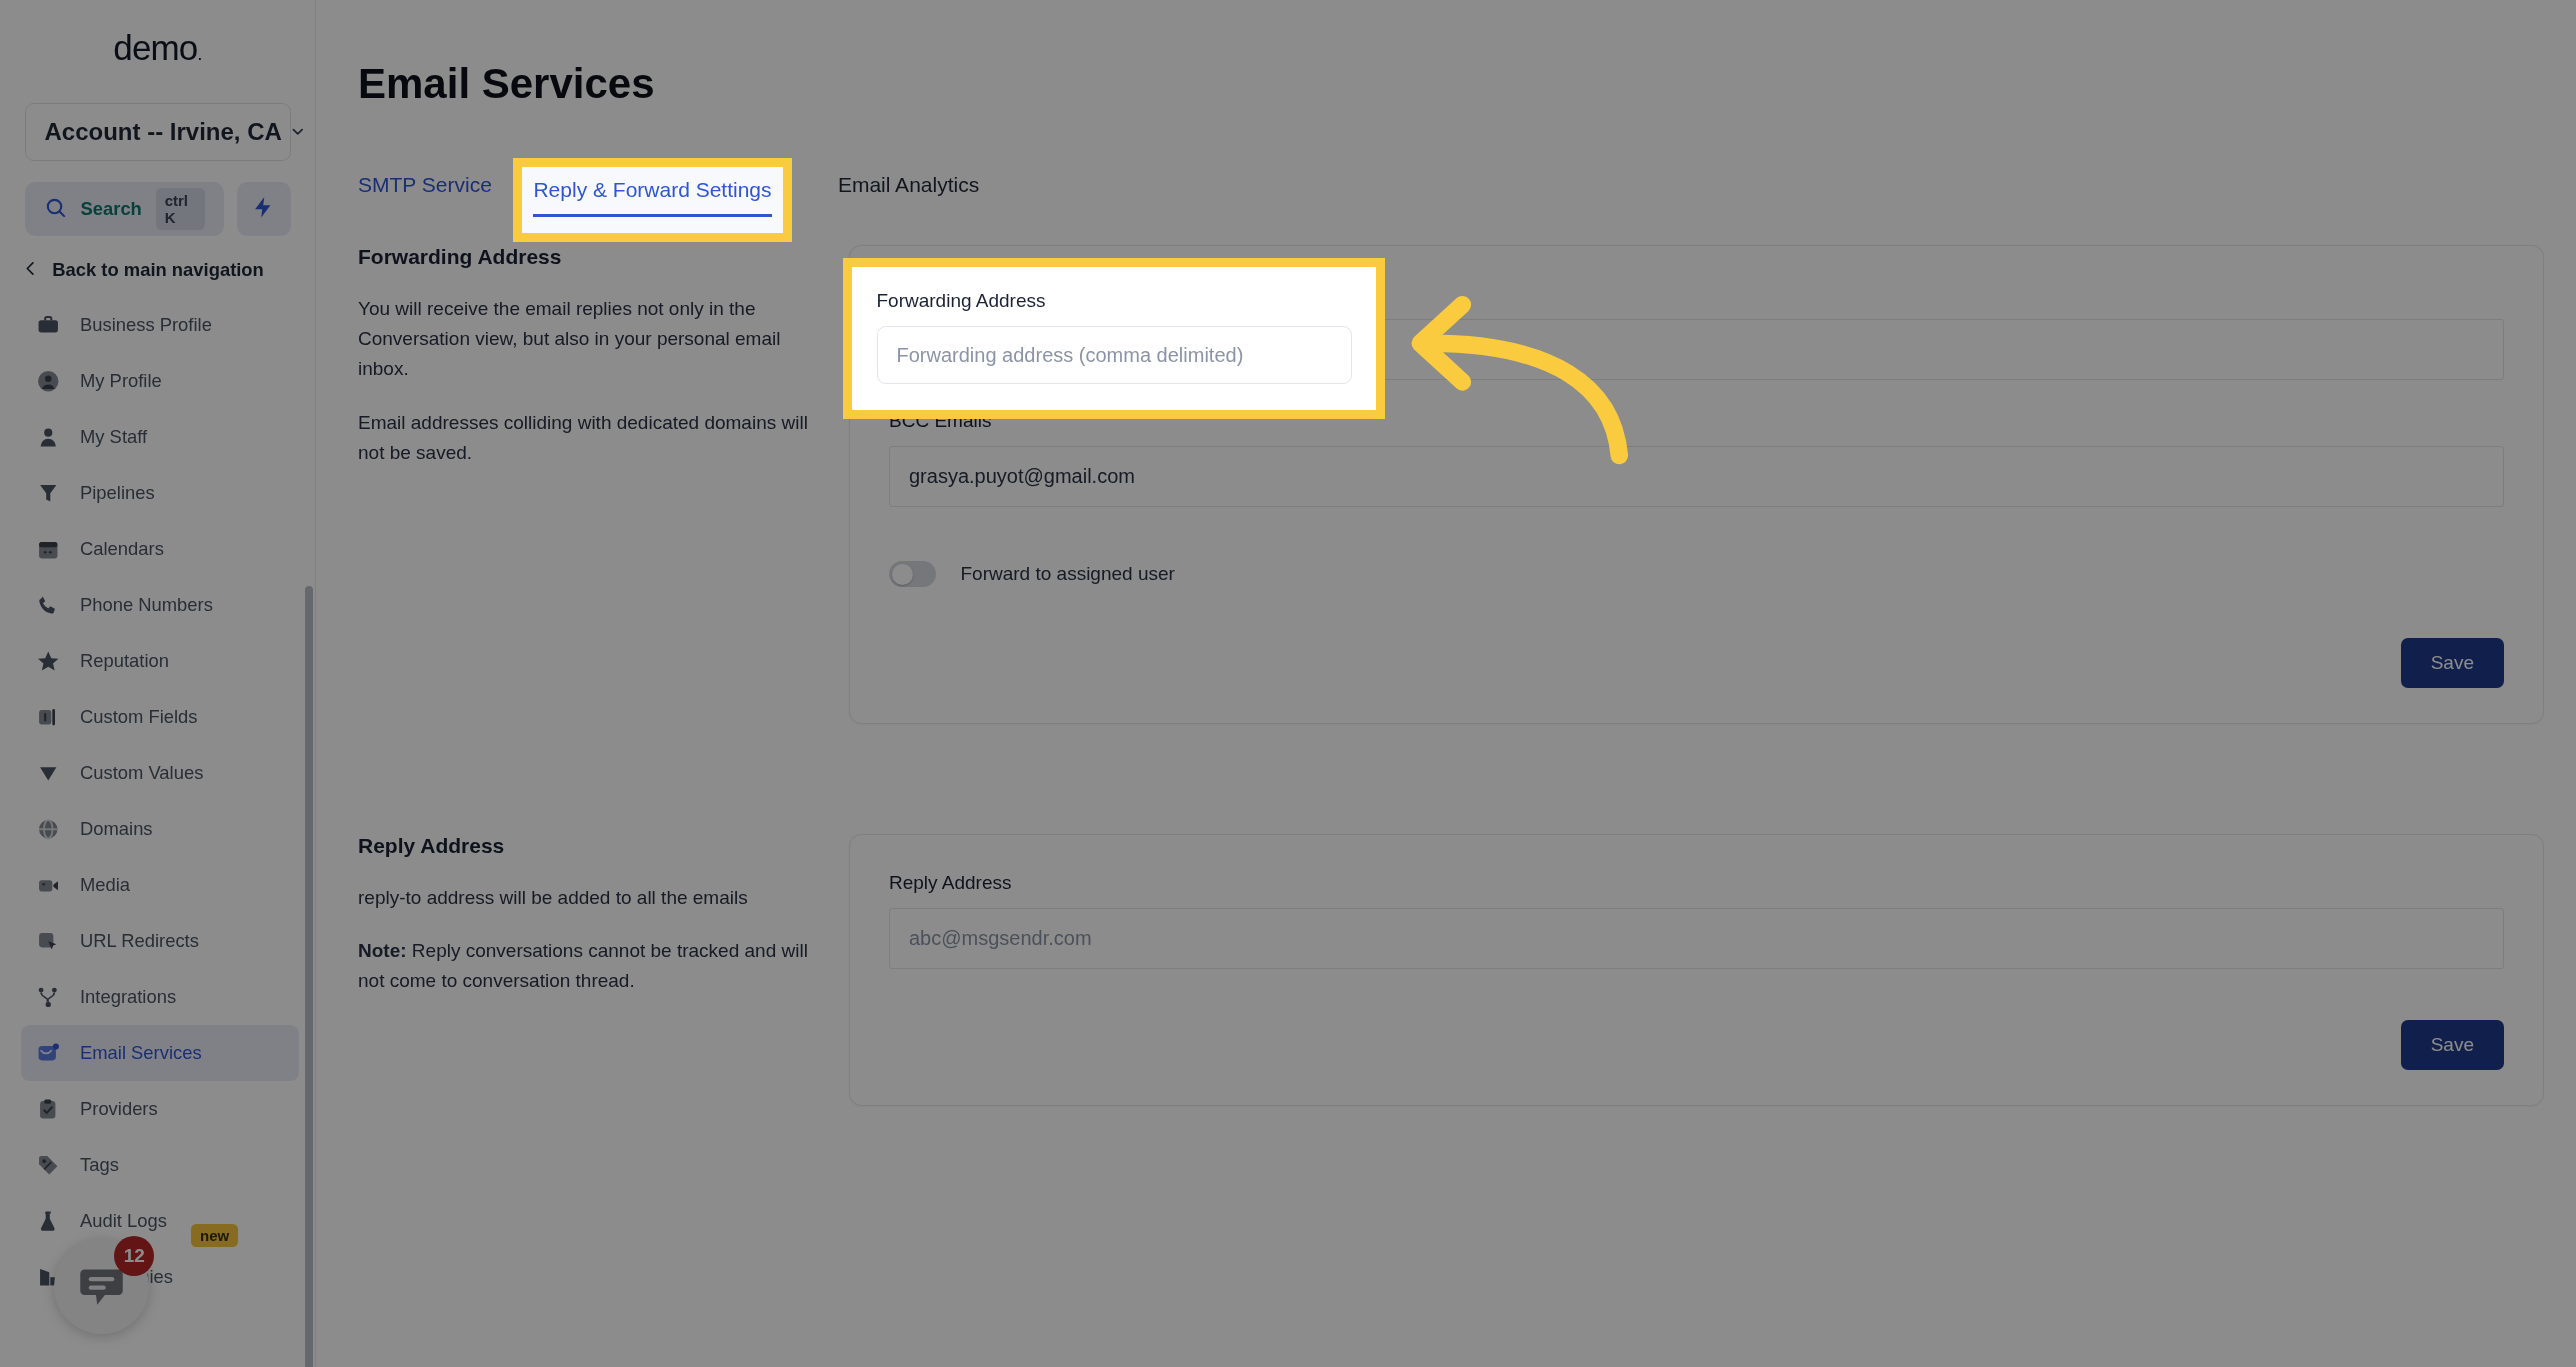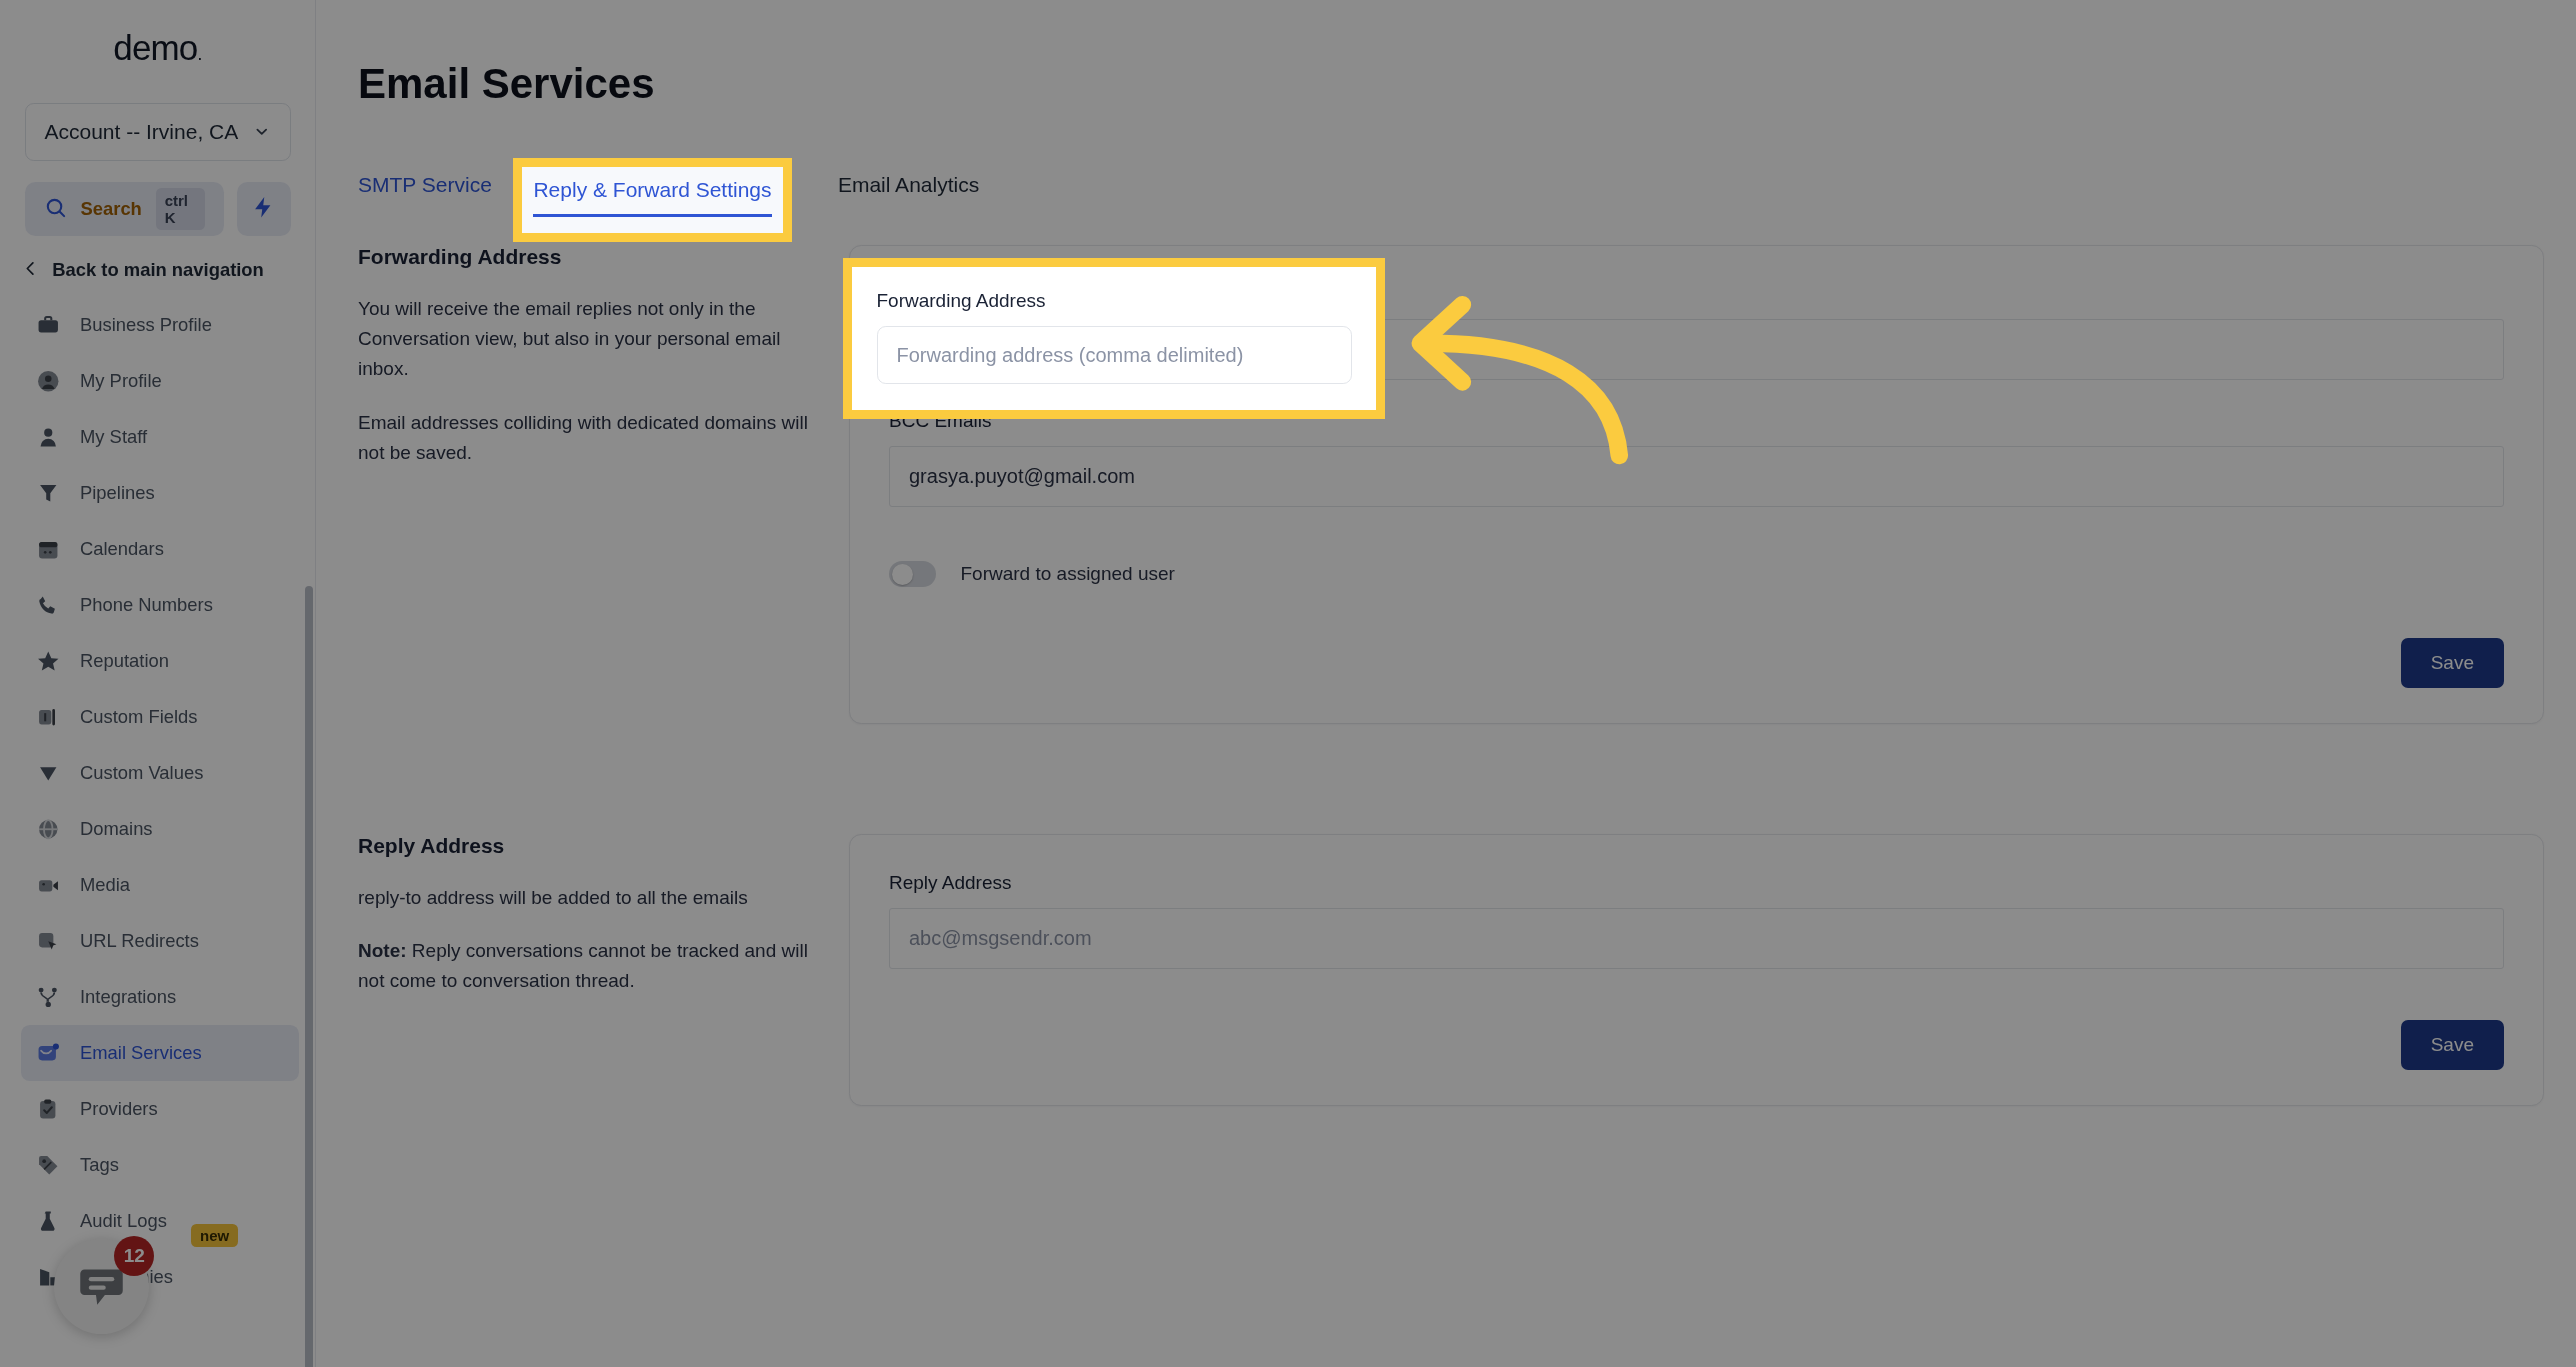--- a/index.html
+++ b/index.html
@@ -20,29 +20,29 @@
     display:flex; flex-direction:column;
   }
   .brand { height:96px; display:flex; align-items:center; justify-content:center;text-align:center; }
   .brand-text { font-size:35px; font-weight:400; letter-spacing:-0.9px; color:#111827; }
   .brand-text .dot { font-size:19px; }
 
   .account-select {
     margin: 7px 24.5px 0 24.5px; height:58px; border:0.9px solid #dfe3e9; border-radius:8.8px;
     display:flex; align-items:center; padding:0 19px; gap:7px; background:#fff;
   }
-  .account-select .label { font-size:21px; font-weight:normal; color:#1f2937; flex:1; white-space:nowrap; }
+  .account-select .label { font-size:24px; font-weight:bold; color:#1f2937; flex:1; white-space:nowrap; }
   .chev { width:17.5px; height:17.5px; flex:none; }
 
   .search-row { margin: 21px 24.5px 0 24.5px; display:flex; gap:12.3px; align-items:center; }
   .search-box {
     flex:1; height:54px; background:#e8ebf5; border-radius:10.5px;
     display:flex; align-items:center; padding:0 19px; gap:14px;
   }
-  .search-box .stext { font-size:18.4px; font-weight:bold; color:#a16207; flex:1; }
+  .search-box .stext { font-size:18.4px; font-weight:bold; color:#0f766e; flex:1; }
   .kbd { background:#d3d8e6; color:#3a4256; font-size:15px; font-weight:bold; border-radius:5.3px; padding:4.4px 8.8px; }
   .bolt-box { width:54px; height:54px; background:#e8ebf5; border-radius:10.5px; display:flex; align-items:center; justify-content:center; }
 
   .back-row { margin: 23px 24.5px 0 14px; display:flex; align-items:flex-start; gap:12.3px; padding-left:7px; }
   .back-row .btext { font-size:18.4px; font-weight:bold; color:#1f2937; }
 
   .navlist { margin-top:16px; padding: 0 16px 0 21px; flex:1; position:relative; }
   .navitem {
     height:56px; display:flex; align-items:center; gap:19px; padding:0 14px;
     border-radius:8.8px; position:relative;

